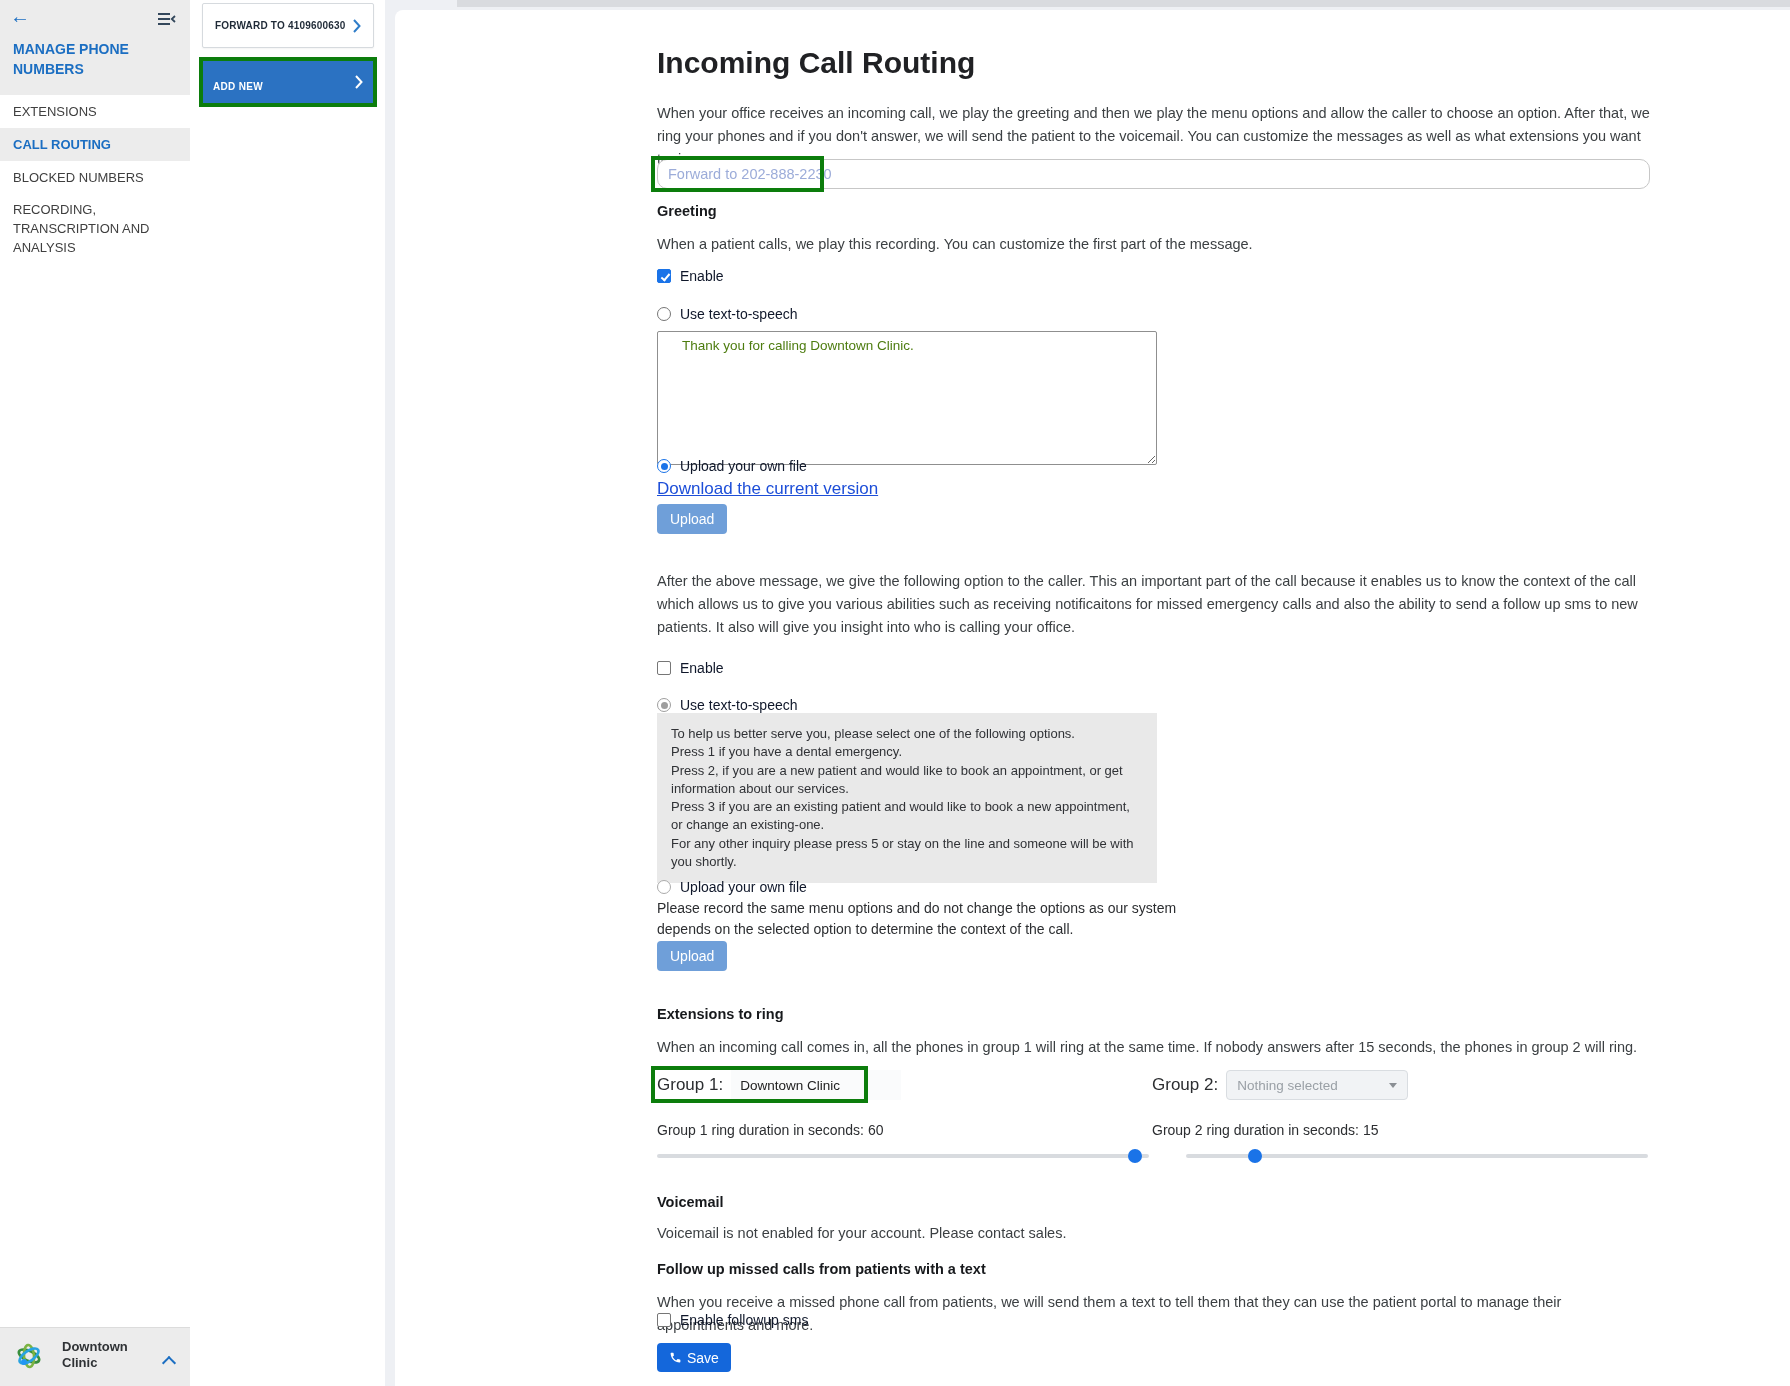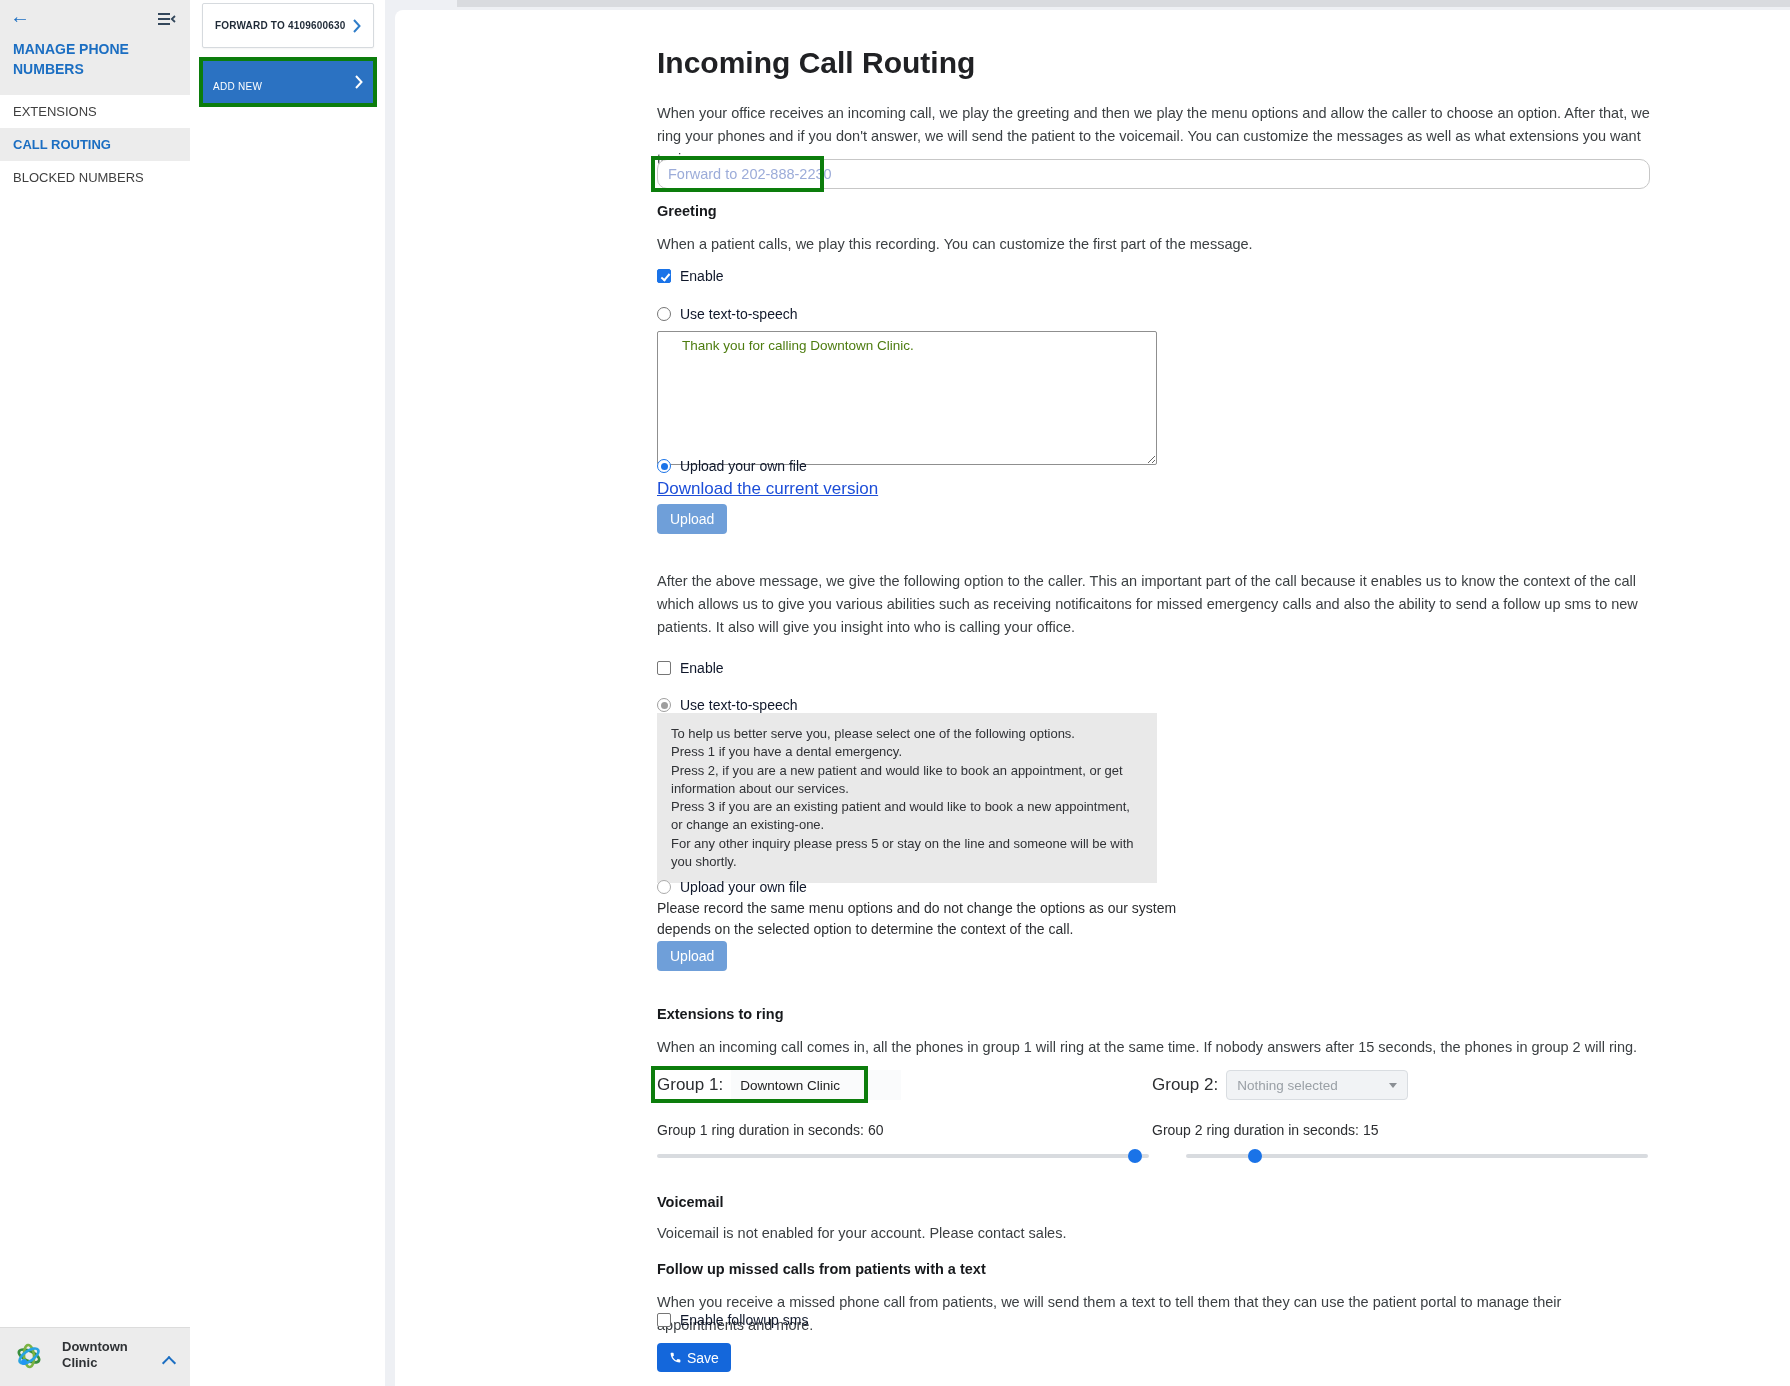--- a/index.html
+++ b/index.html
@@ -19,21 +19,21 @@
   .sb-footer-name{position:absolute;left:62px;top:11px;width:90px;font-size:13px;font-weight:bold;color:#2f3235;line-height:16px;}
   .sb-footer-logo{position:absolute;left:14px;top:13px;width:30px;height:30px;}
   .sb-footer-chevron{position:absolute;right:16px;top:30px;width:10px;height:10px;}
   .sb-footer-chevron i{display:block;width:8px;height:8px;border-left:2px solid #1b6ec2;border-top:2px solid #1b6ec2;transform:rotate(45deg);}
 
   
   .numbers-panel{position:absolute;left:190px;top:0;width:195px;height:1386px;background:#fff;}
   .fwd-card{position:absolute;left:12px;top:3px;width:172px;height:45px;background:#fff;border:1px solid #d6dade;border-radius:2px;box-sizing:border-box;display:flex;align-items:center;justify-content:space-between;padding:0 12px;cursor:pointer;box-shadow:0 1px 2px rgba(0,0,0,.05);}
   .fwd-card span{font-size:10px;font-weight:bold;color:#1f2a37;letter-spacing:.2px;}
   .addnew-btn{position:absolute;left:9px;top:57px;width:178px;height:50px;background:#2b72c2;border:4px solid #0c7d0c;box-sizing:border-box;display:flex;align-items:center;justify-content:space-between;padding:0 10px;cursor:pointer;}
-  .addnew-btn span{font-size:10px;font-weight:normal;color:#fff;letter-spacing:.3px;margin-top:9px;}
+  .addnew-btn span{font-size:10px;font-weight:bold;color:#fff;letter-spacing:.3px;margin-top:9px;}
 
   
   .main-bg{position:absolute;left:385px;top:0;width:1405px;height:1386px;background:#eef0f4;}
   .top-strip{position:absolute;left:72px;top:0;right:0;height:7px;background:#d9dbdf;}
   .main-card{position:absolute;left:395px;top:10px;width:1395px;height:1376px;background:#fff;border-radius:8px 0 0 0;}
 
   .h1{position:absolute;left:262px;top:36px;font-size:30px;font-weight:bold;color:#202124;}
   .para{position:absolute;left:262px;width:993px;font-size:14.5px;line-height:23px;color:#3c4043;}
   .sect{position:absolute;left:262px;font-size:14.5px;font-weight:bold;color:#17191c;}
 
@@ -88,20 +88,23 @@
       <div class="sb-title">MANAGE PHONE NUMBERS</div>
     </div>
     <div class="sb-item" style="top:95px;">
       <span>EXTENSIONS</span>
     </div>
     <div class="sb-item active" style="top:128px;">
       <span>CALL ROUTING</span>
     </div>
     <div class="sb-item" style="top:161px;">
       <span>BLOCKED NUMBERS</span>
+    </div>
+    <div class="sb-item tall" style="top:194px;">
+      <span>RECORDING, TRANSCRIPTION AND ANALYSIS</span>
     </div>
 
     <div class="sb-footer">
       <span class="sb-footer-logo">
         <svg width="30" height="30" viewBox="0 0 30 30">
           <g fill="none" stroke-width="2.6">
             <ellipse cx="15" cy="15" rx="11" ry="5" stroke="#388e3c" transform="rotate(25 15 15)"></ellipse>
             <ellipse cx="15" cy="15" rx="11" ry="5" stroke="#7cb342" transform="rotate(85 15 15)"></ellipse>
             <ellipse cx="15" cy="15" rx="11" ry="5" stroke="#29a3e0" transform="rotate(145 15 15)"></ellipse>
           </g>

